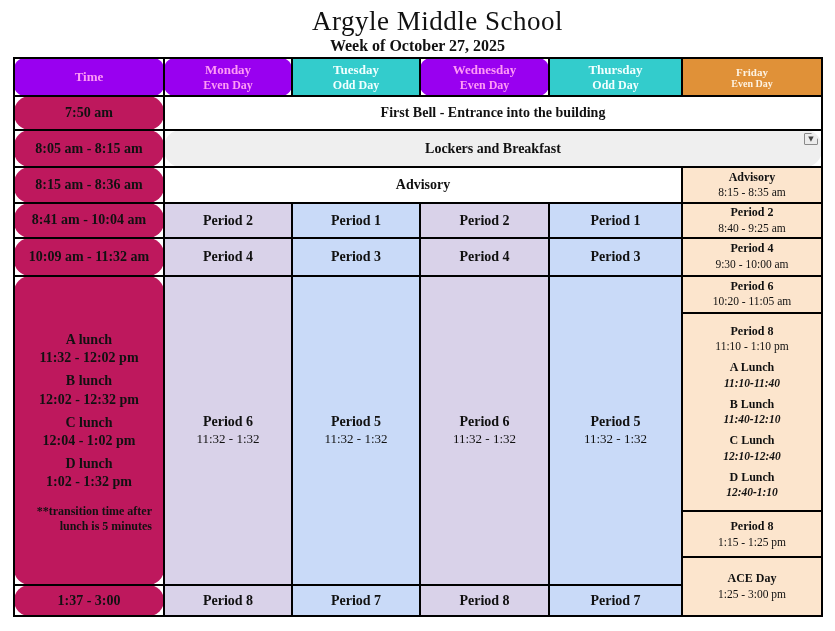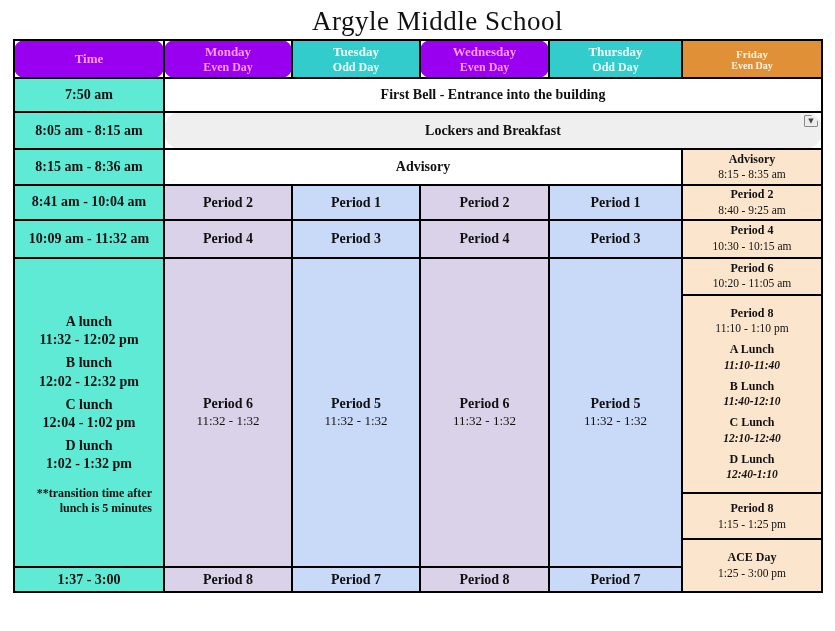--- a/index.html
+++ b/index.html
@@ -15,21 +15,21 @@
   .title{margin-top:6px;text-align:center;font-size:27px;font-weight:400;letter-spacing:.5px;margin-left:40px;}
   .subtitle{text-align:center;font-size:16px;font-weight:700;margin-top:0;}
   table.schedule{border-collapse:collapse;table-layout:fixed;margin:2px 0 0 13px;width:808px;}
   td,th{border:2px solid #000;text-align:center;vertical-align:middle;padding:1px 3px;overflow:hidden;}
   th{font-weight:700;}
   .h-time,.h-even{background:var(--purple);color:var(--header-pink-text);font-size:13px;border-radius:11px;}
   .h-odd{background:var(--turquoise);color:var(--header-cyan-text);font-size:13px;text-align:center;}
   .h-fri{background:var(--orange);color:var(--header-cream-text);font-size:11px;}
   .h-sub{font-size:12px;}
   .h-fri .h-sub{font-size:10px;}
-  .timecol{font-weight:700;font-size:14px;background:#5eead4;}
+  .timecol{font-weight:700;font-size:14px;background:#be185d;border-radius:16px;}
   .spanrow{font-weight:700;font-size:14px;background:#fff;border-radius:17px;}
   .gray{background:var(--light-gray);position:relative;}
   .c-purple{background:var(--light-purple);}
   .c-blue{background:var(--light-blue);}
   .c-peach{background:var(--peach);}
   .pname{font-weight:700;font-size:14px;line-height:1.25;}
   .ptime{font-weight:400;font-size:13px;line-height:1.25;}
   .fname{font-weight:700;font-size:12px;line-height:1.3;}
   .ftime{font-weight:400;font-size:11.5px;line-height:1.3;}
   .flunch-time{font-weight:700;font-style:italic;font-size:11.5px;line-height:1.3;}
@@ -40,20 +40,21 @@
   .fri-big .block{margin:6px 0;}
   .dropdown-btn{position:absolute;top:2px;right:3px;width:14px;height:12px;background:#ececec;
     border:1px solid #8a8a8a;border-radius:1px;font-size:7px;line-height:10px;color:#444;
     text-align:center;cursor:pointer;font-family:"DejaVu Sans",sans-serif;}
 </style>
 </head>
 <body>
 
 <div class="page">
   <div class="title">Argyle Middle School</div>
+  <div class="subtitle">Week of October 27, 2025</div>
 
   <table class="schedule">
     <colgroup>
       <col style="width:150px">
         <col style="width:128px">
         <col style="width:128px">
       <col style="width:129px">
         <col style="width:133px">
         <col style="width:140px">
     </colgroup>
@@ -120,21 +121,21 @@
     </tr>
 
     <tr style="height:38px">
       <td class="timecol">10:09 am - 11:32 am</td>
       <td class="c-purple pname">Period 4</td>
       <td class="c-blue pname">Period 3</td>
       <td class="c-purple pname">Period 4</td>
       <td class="c-blue pname">Period 3</td>
       <td class="c-peach">
         <div class="fname">Period 4</div>
-        <div class="ftime">10:30 - 10:15 am</div>
+        <div class="ftime">9:30 - 10:00 am</div>
       </td>
     </tr>
 
     <tr style="height:37px">
       <td class="timecol lunch-cell" rowspan="4">
         <div class="lunch-group">
           <div>A lunch</div>
           <div>11:32 - 12:02 pm</div>
         </div>
         <div class="lunch-group">
@@ -205,21 +206,21 @@
       </td>
     </tr>
 
     <tr style="height:28px">
       <td class="c-peach" rowspan="2">
         <div class="fname">ACE Day</div>
         <div class="ftime">1:25 - 3:00 pm</div>
       </td>
     </tr>
 
-    <tr style="height:25px">
+    <tr style="height:31px">
       <td class="timecol">1:37 - 3:00</td>
       <td class="c-purple pname">Period 8</td>
       <td class="c-blue pname">Period 7</td>
       <td class="c-purple pname">Period 8</td>
       <td class="c-blue pname">Period 7</td>
     </tr>
   </tbody>
     </table>
 </div>
 

